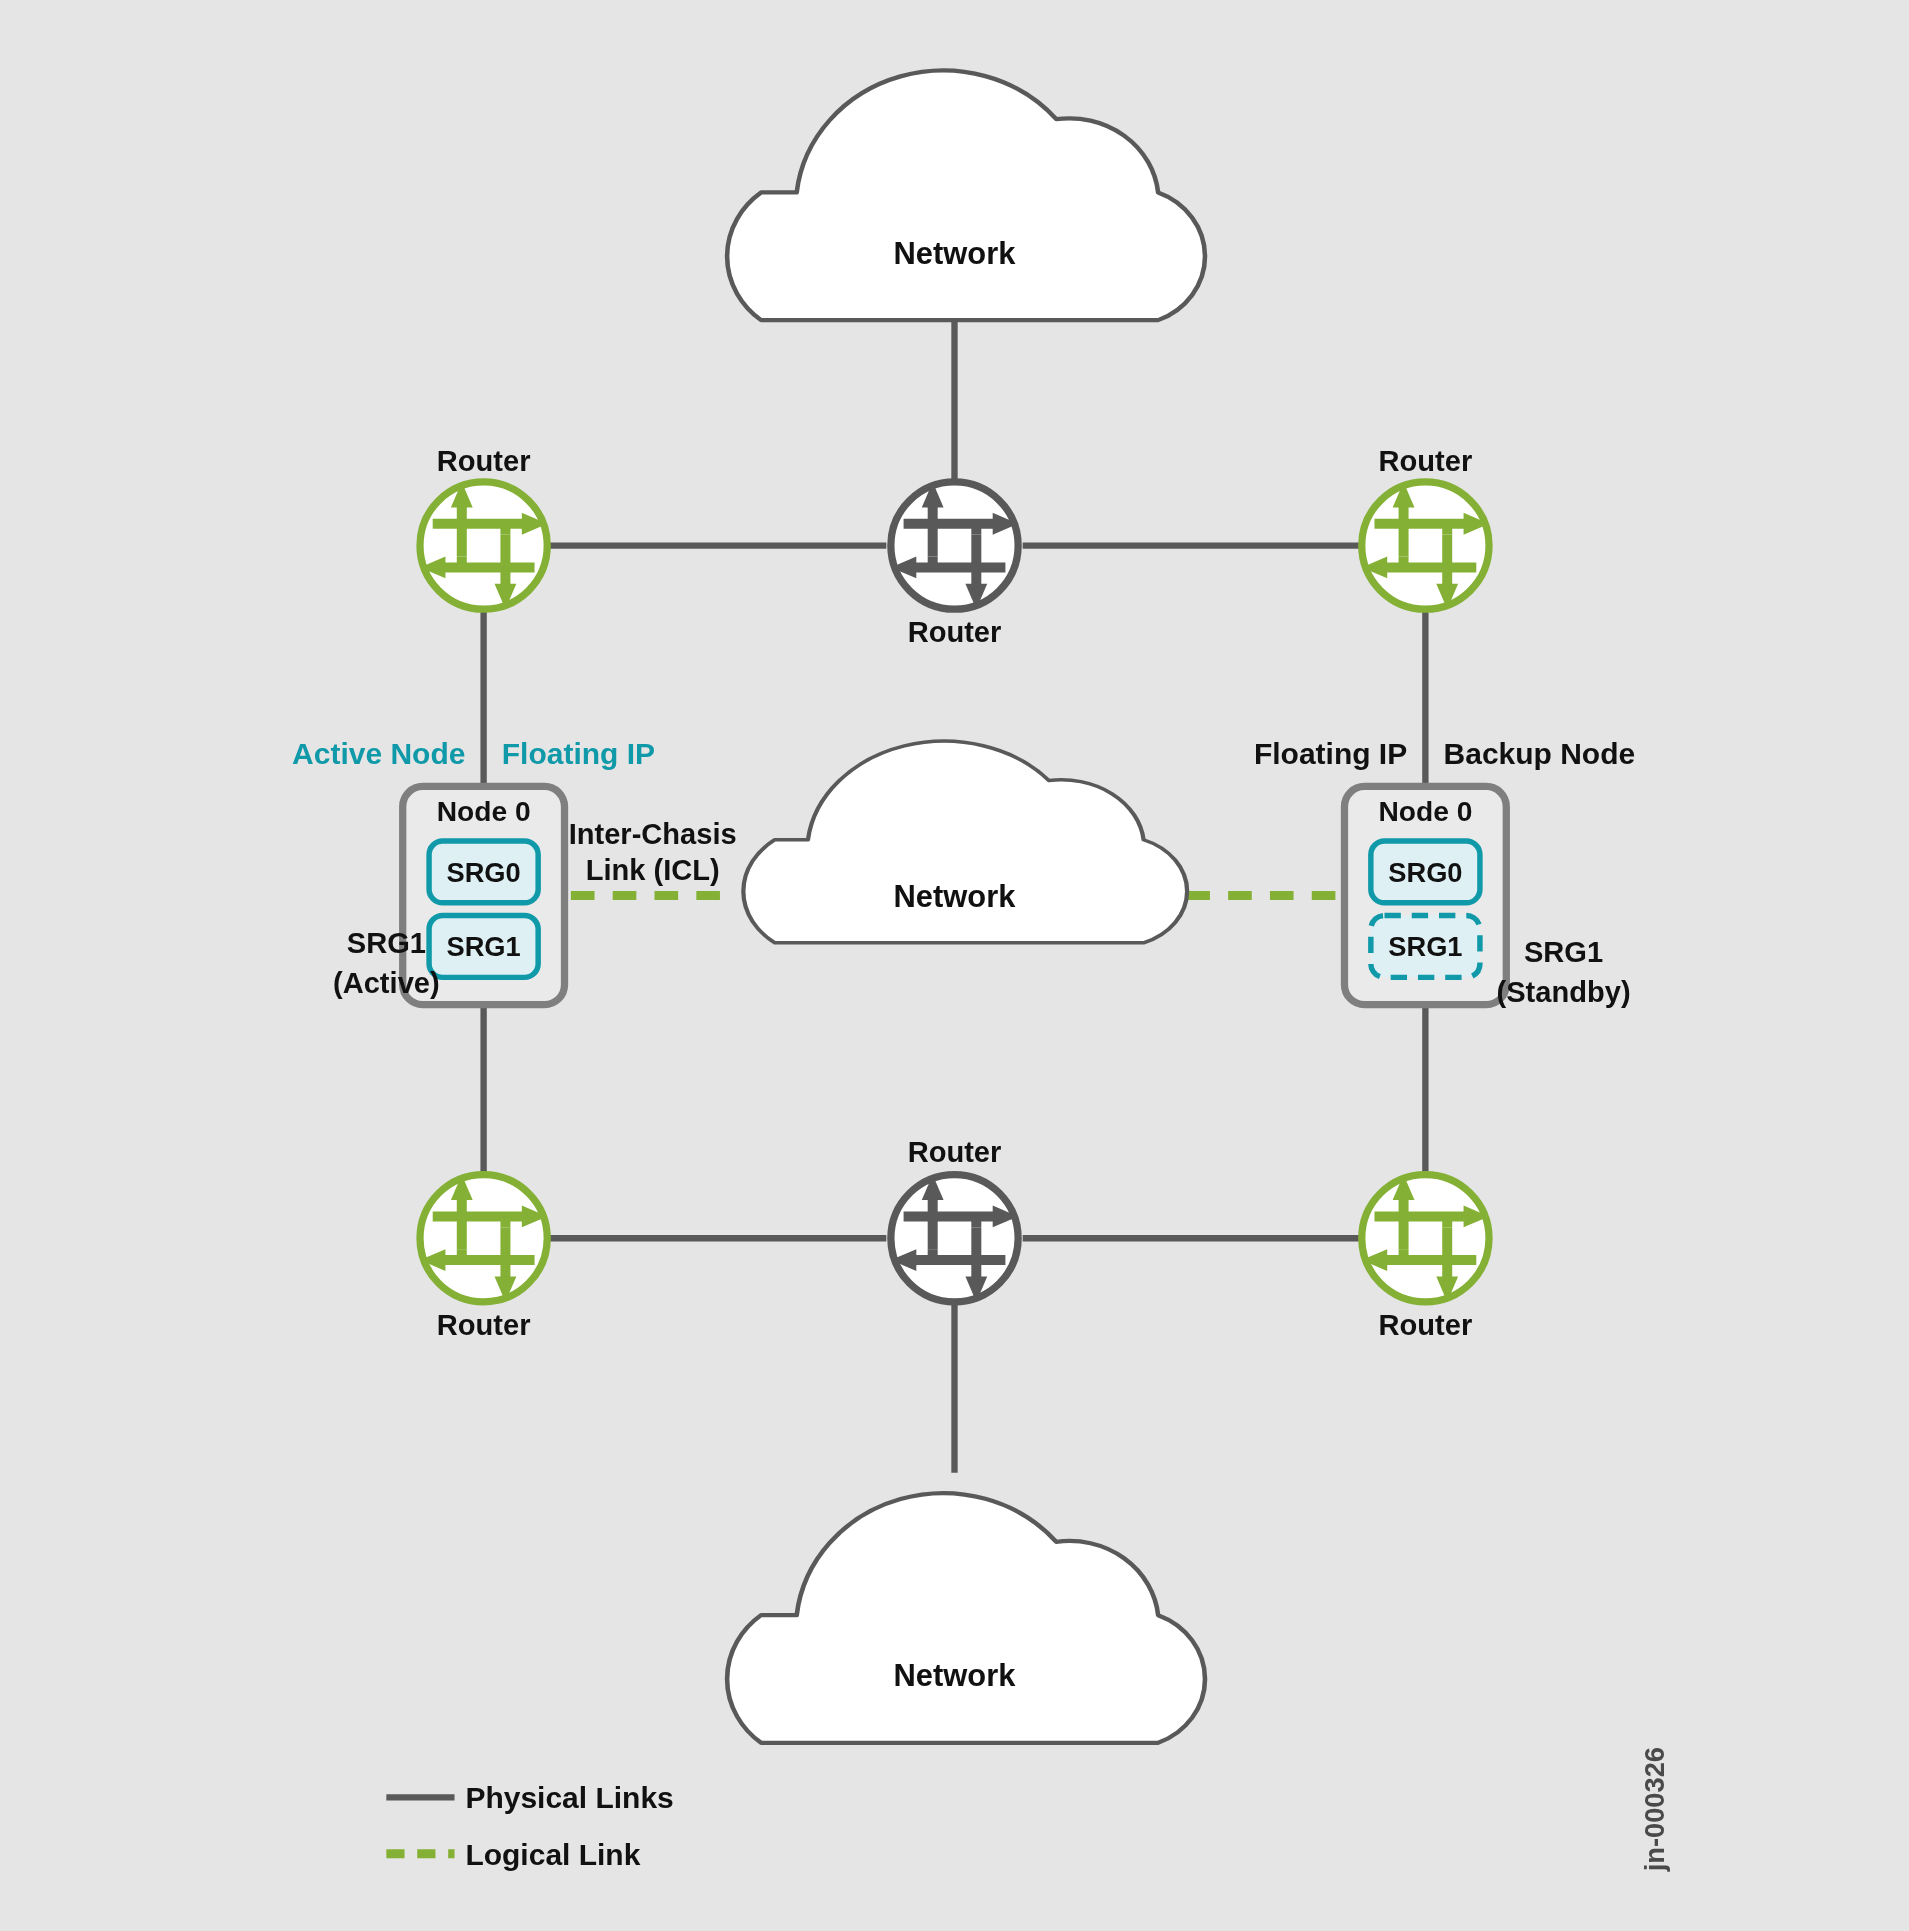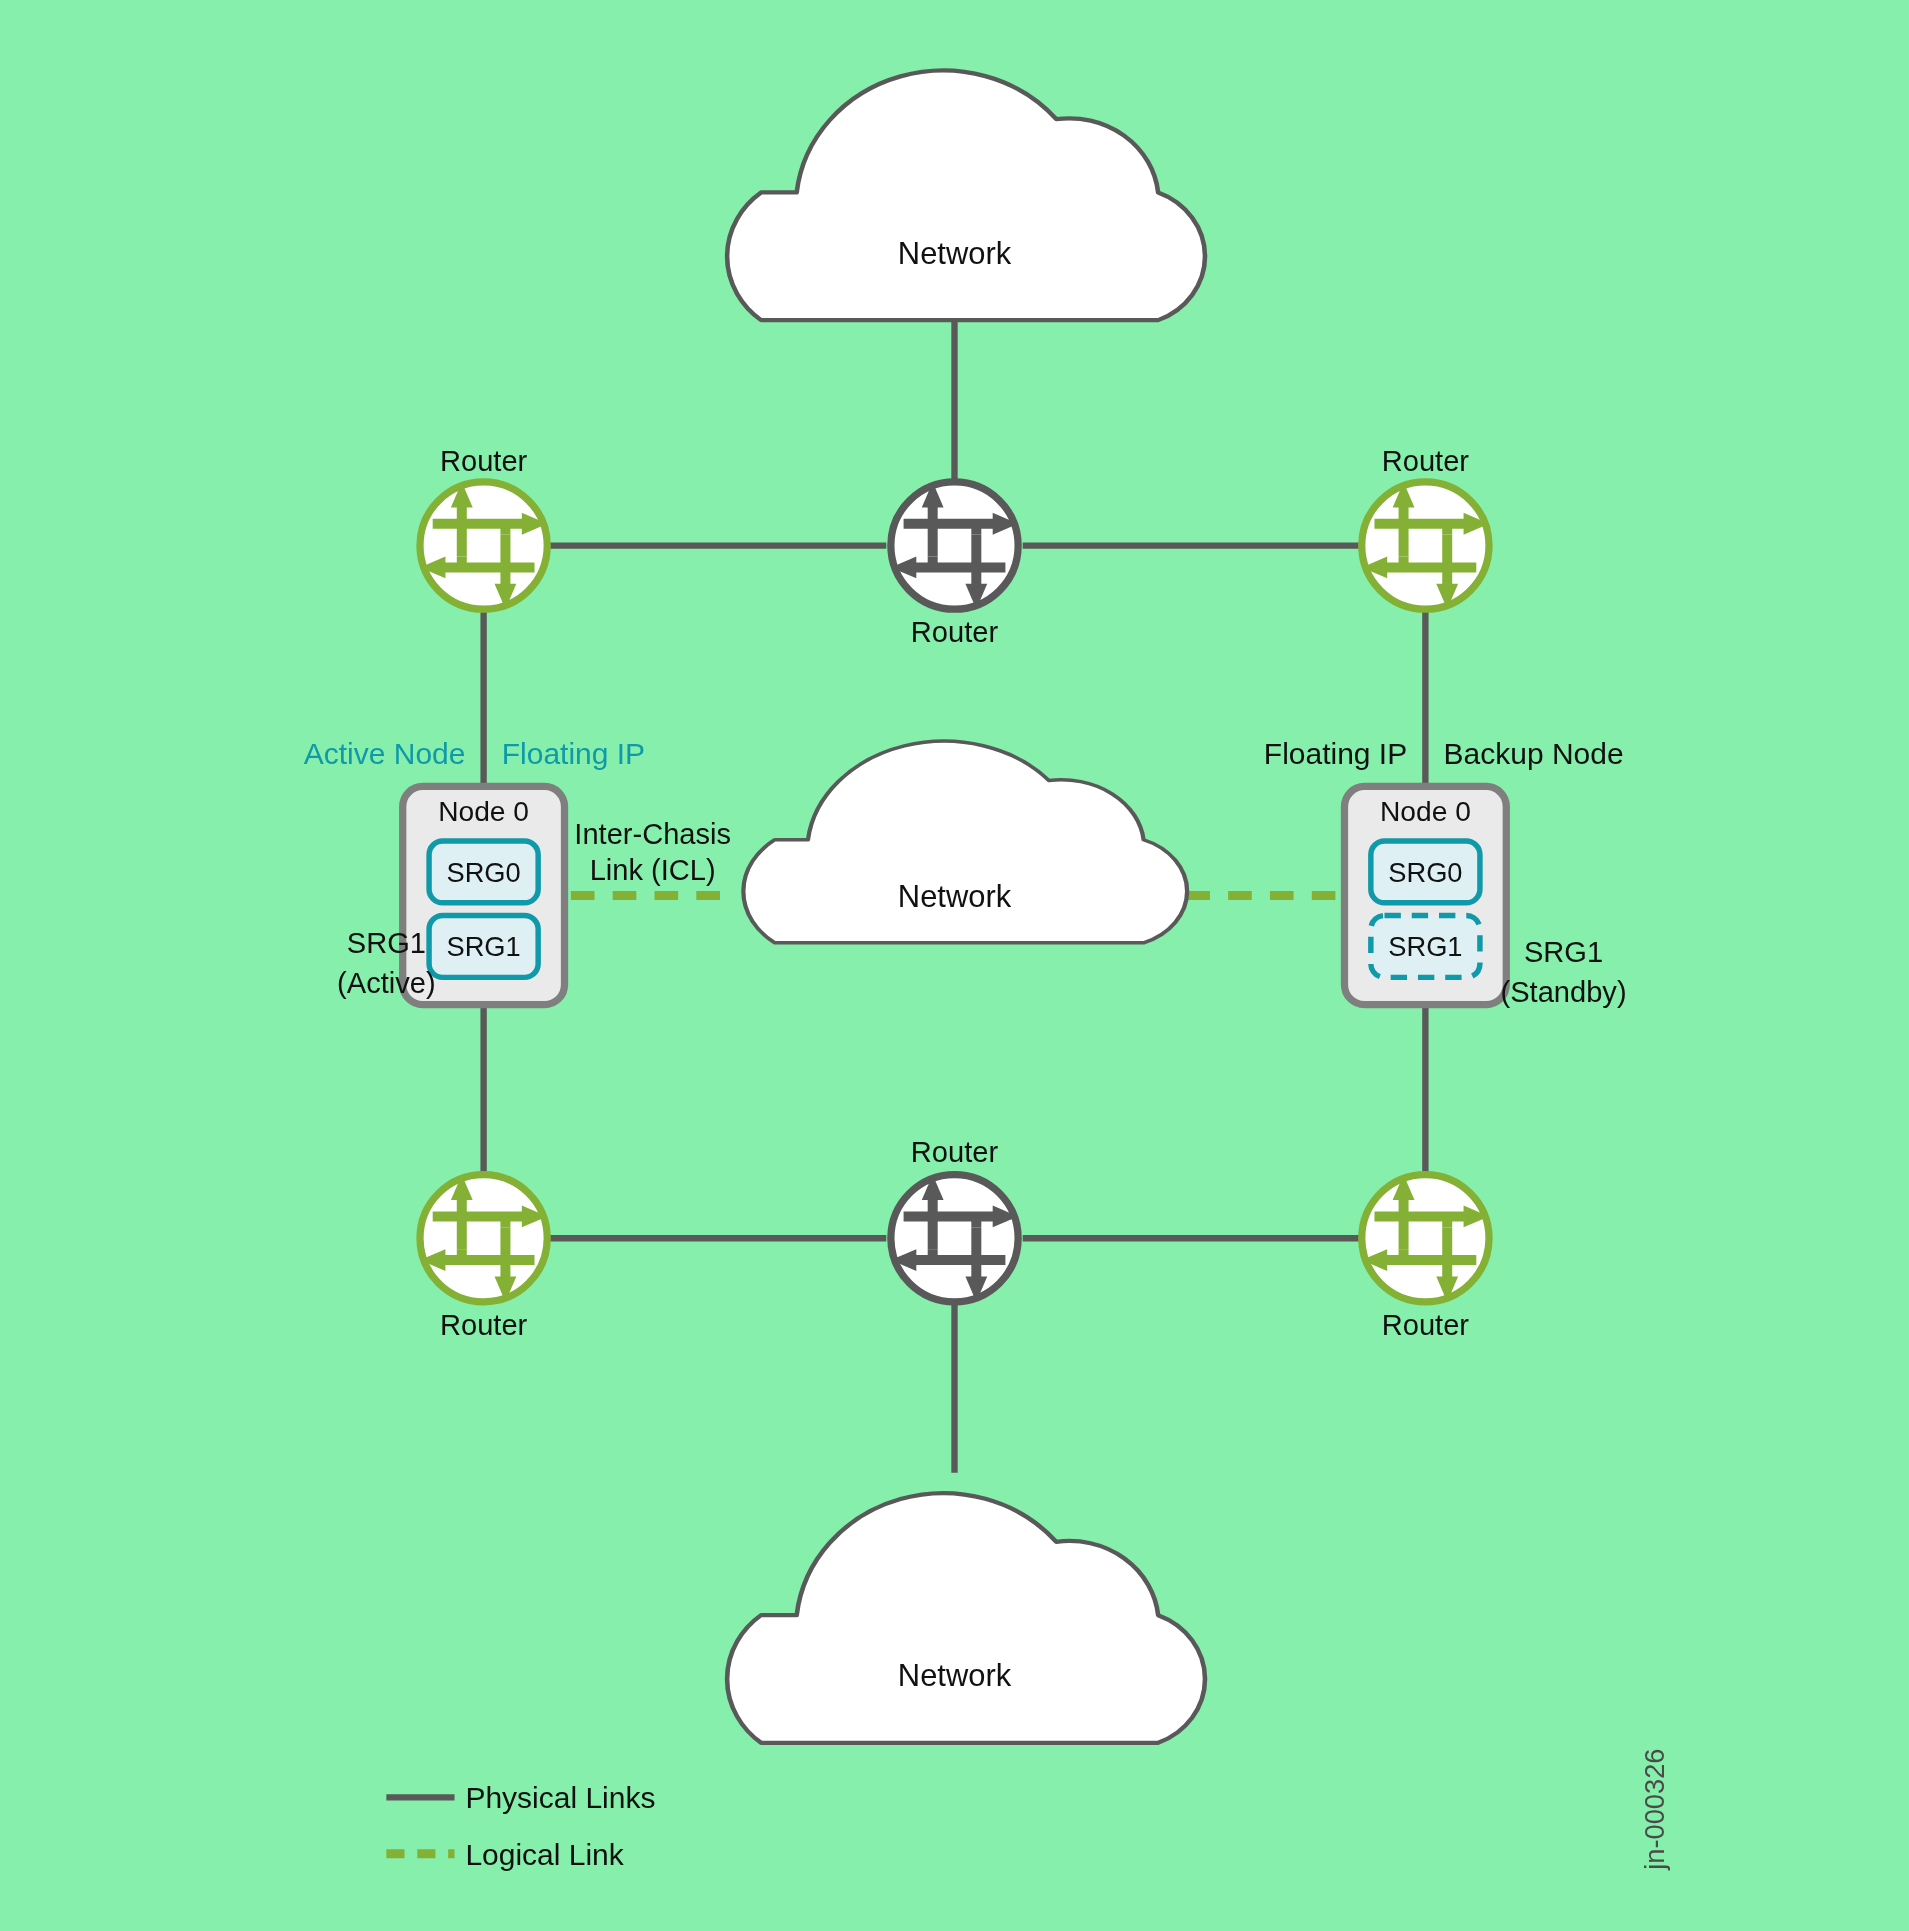--- a/index.html
+++ b/index.html
@@ -4,23 +4,24 @@
 <style>
   html, body {
     margin: 0;
     padding: 0;
     background: #ffffff;
   }
   #page {
     position: relative;
     width: 1909px;
     height: 1932px;
-    background: #86efac;
+    background: #e5e5e5;
     font-family: "Liberation Sans", sans-serif;
     overflow: hidden;
+    font-weight: bold;
   }
   #diagram-svg {
     position: absolute;
     top: 0;
     left: 0;
     width: 1909px;
     height: 1932px;
   }
   .lbl {
     font-family: "Liberation Sans", sans-serif;

